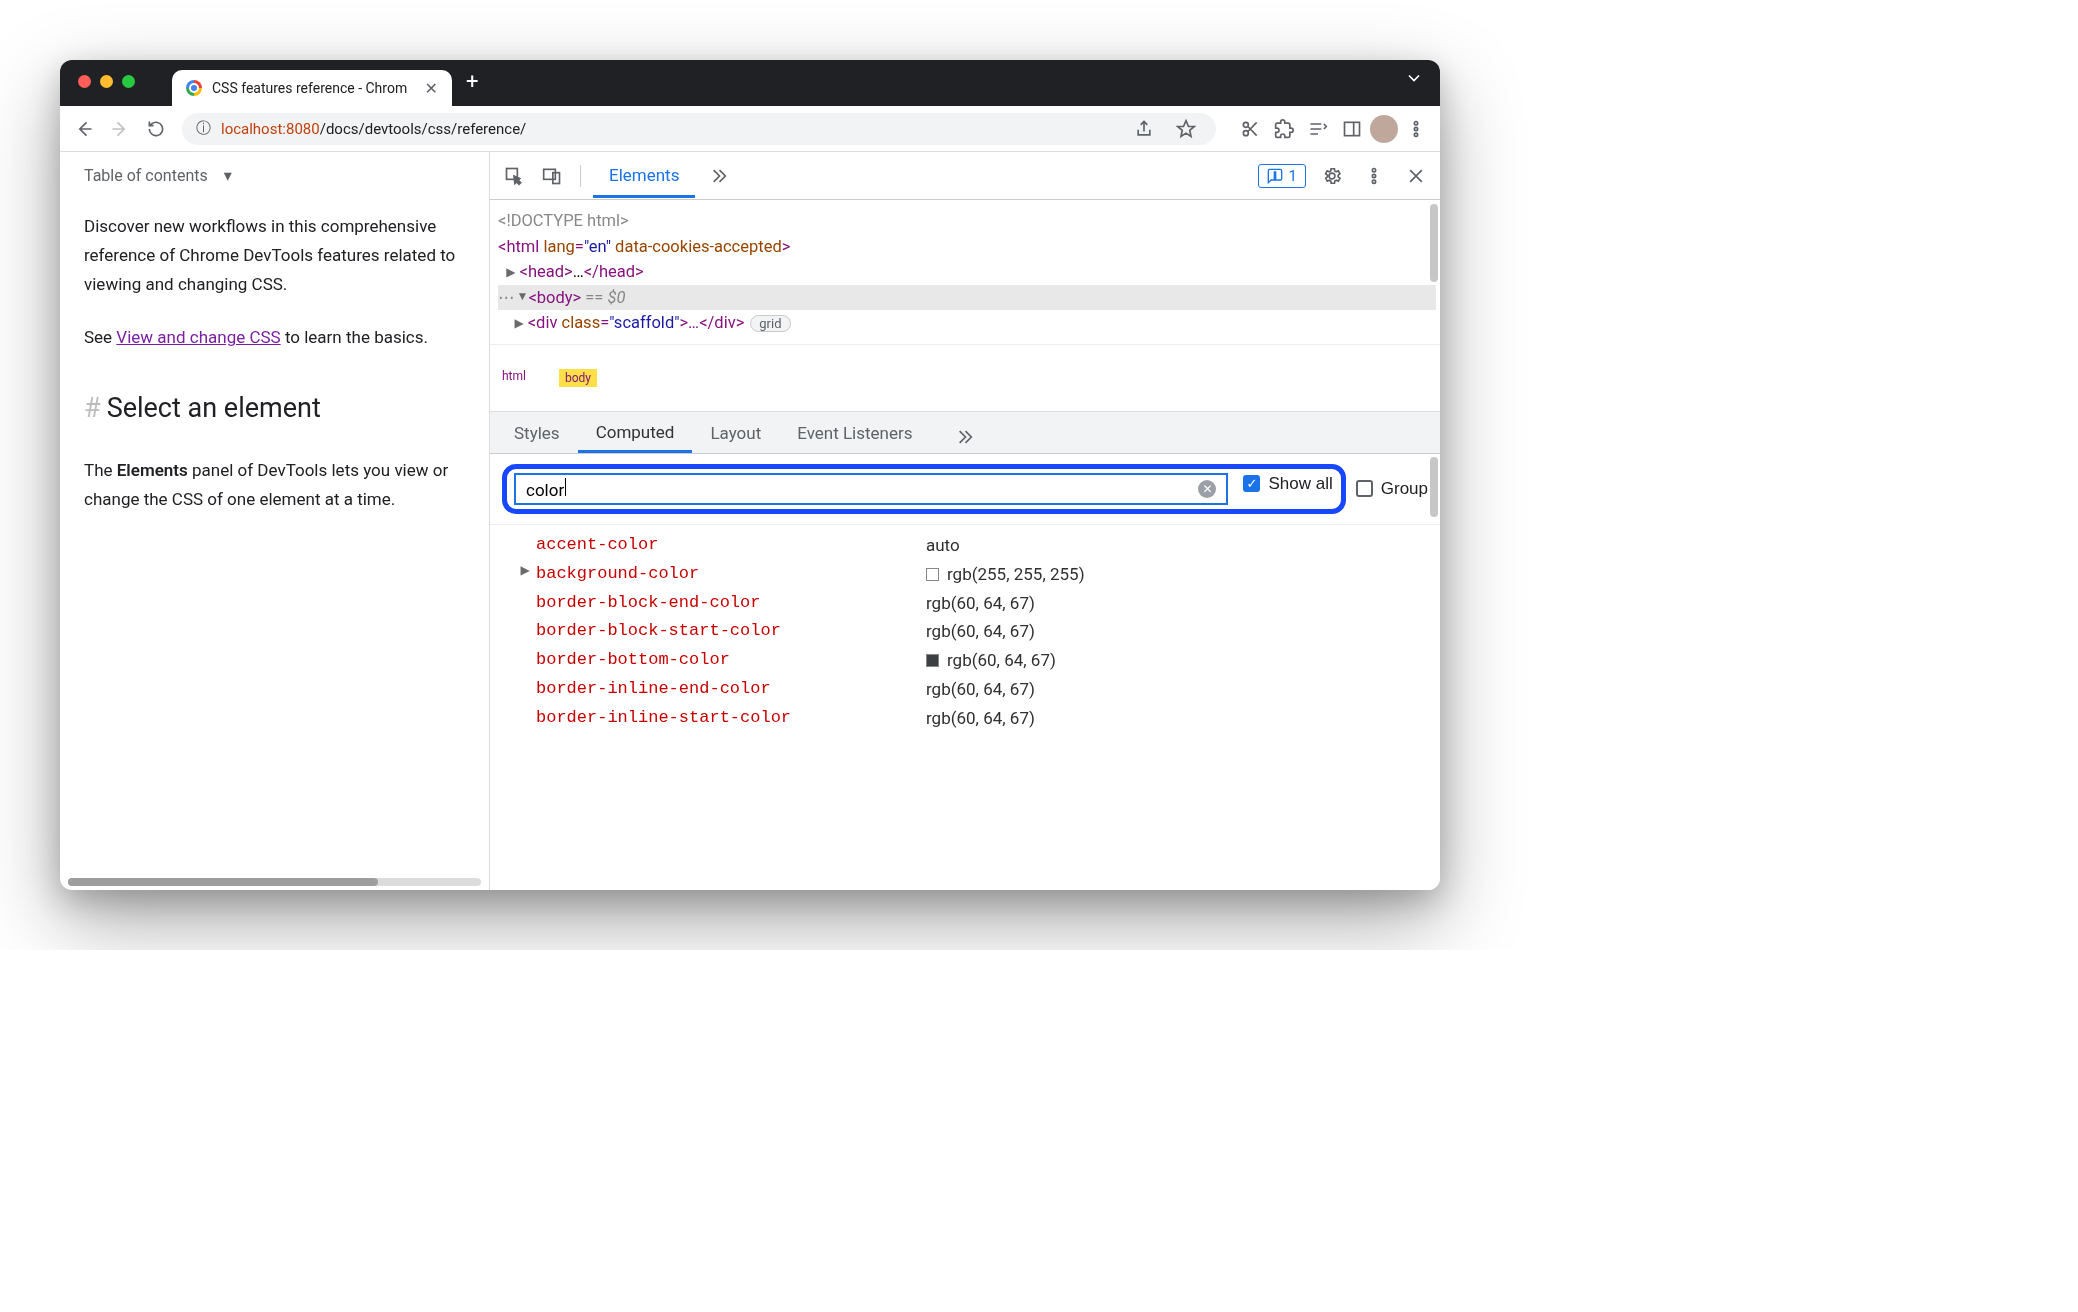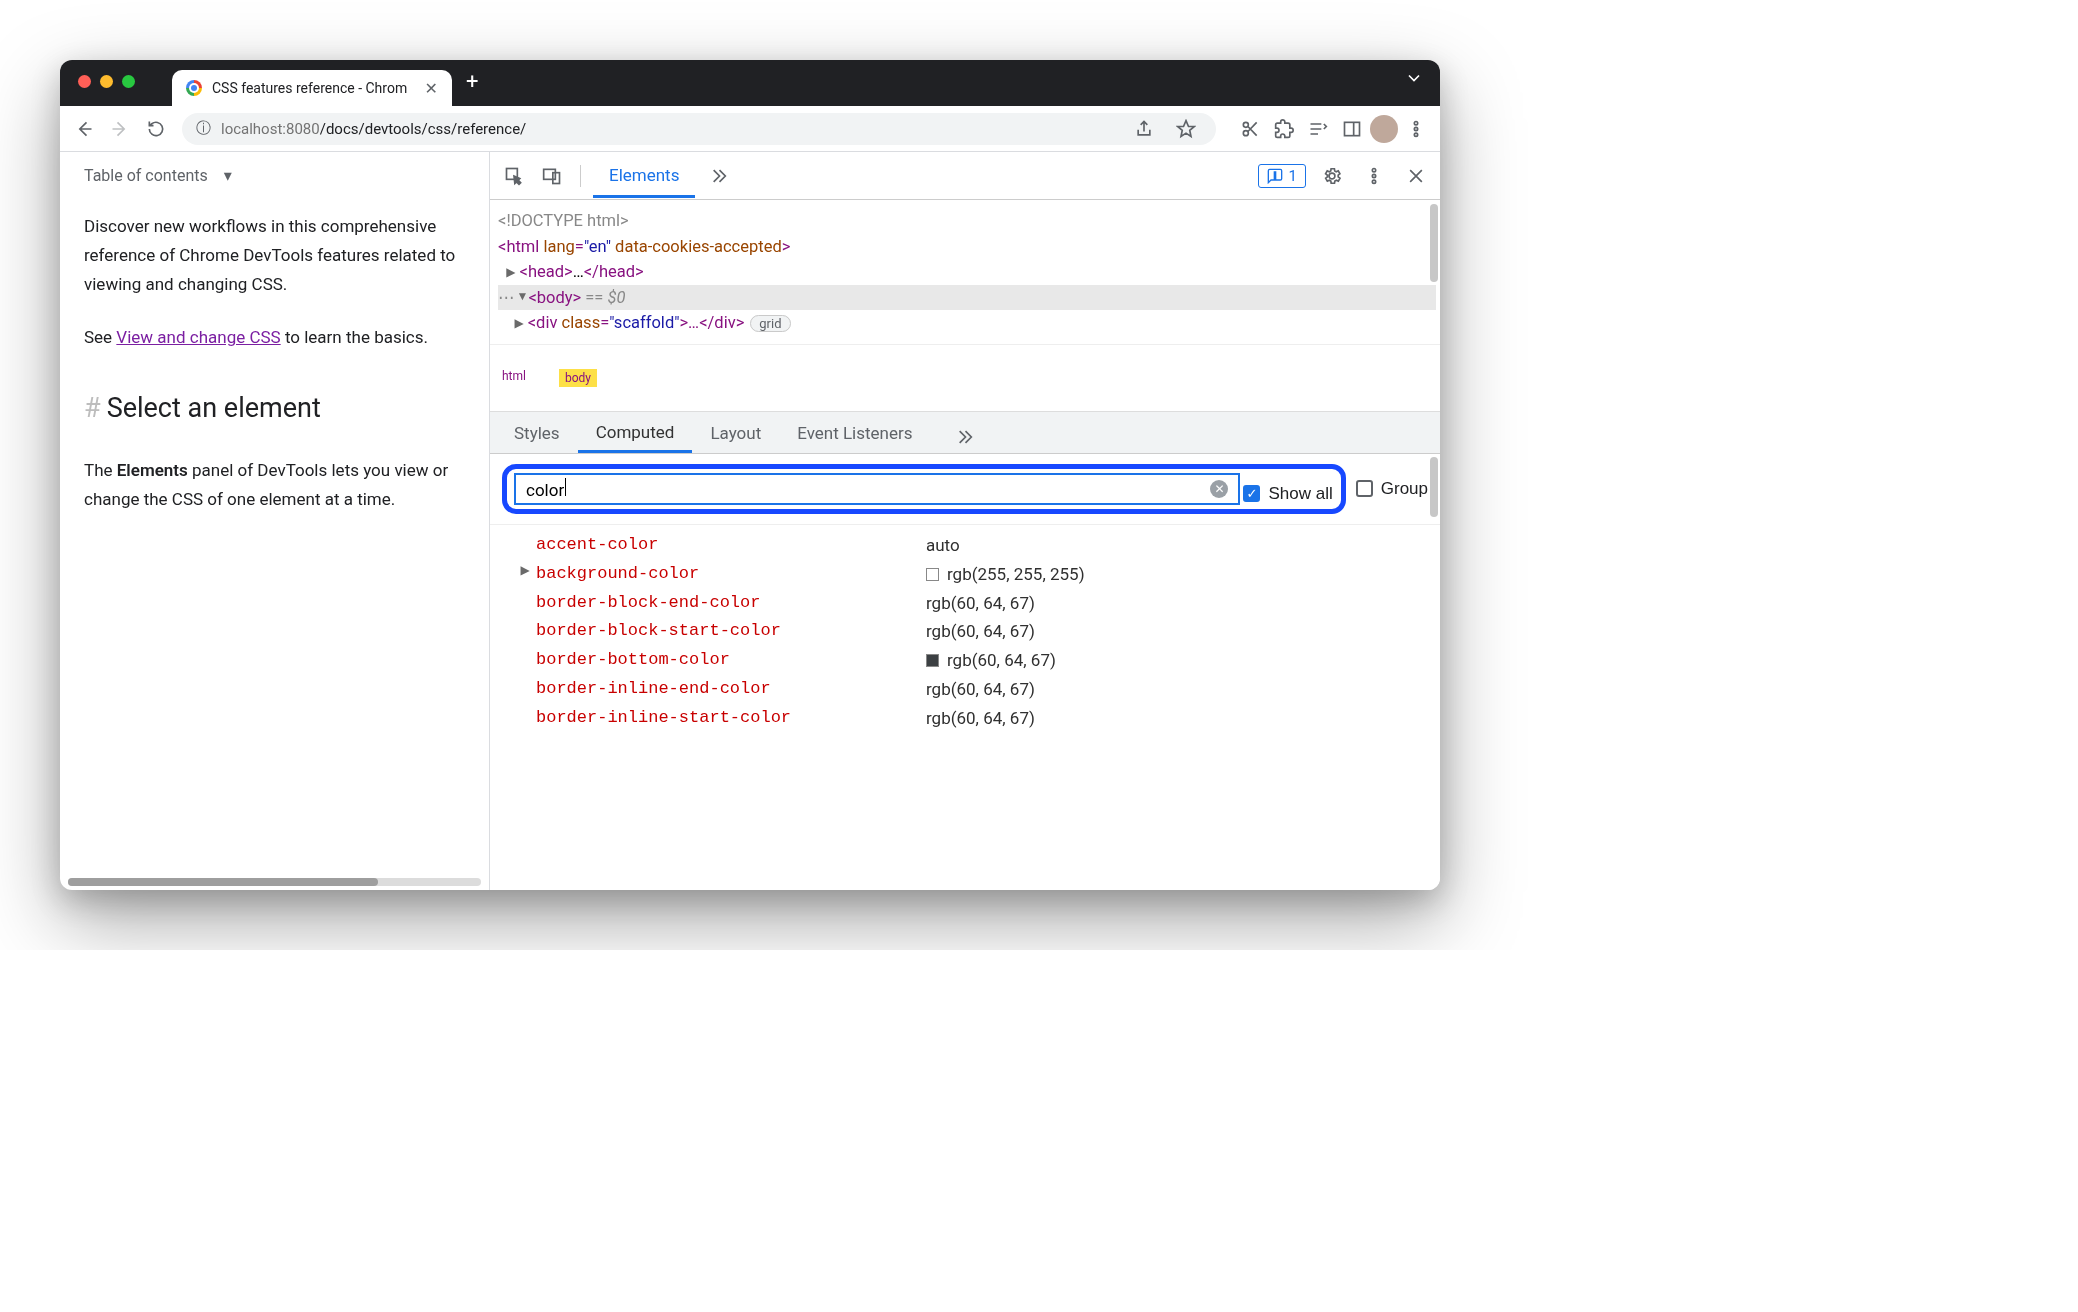--- a/index.html
+++ b/index.html
@@ -16,21 +16,21 @@
 .tab-fav::before{content:"";position:absolute;inset:5px;background:#4285f4;border-radius:50%;z-index:1}
 .tab-title { font-size:14px; color:#202124; white-space:nowrap; overflow:hidden; text-overflow:ellipsis; flex:1; }
 .tab-x { font-size:16px; color:#5f6368; cursor:pointer; }
 .new-tab { color:#fff; font-size:22px; padding:0 14px; align-self:center; margin-bottom:4px; cursor:pointer; }
 .win-menu { margin-left:auto; color:#fff; margin-right:16px; align-self:center; margin-bottom:6px; }
 
 .toolbar { height:46px; background:#fff; border-bottom:1px solid #dadce0; display:flex; align-items:center; padding:0 8px; gap:4px; }
 .ticon { width:32px; height:32px; display:flex; align-items:center; justify-content:center; color:#5f6368; cursor:pointer; border-radius:50%; }
 .omnibox { flex:1; height:32px; background:#f1f3f4; border-radius:16px; display:flex; align-items:center; padding:0 14px; gap:10px; font-size:15px; color:#202124; margin:0 6px; }
 .omnibox .info{color:#5f6368;font-size:15px}
-.url-gray{color:#737373}
+.url-gray{color:#c2410c}
 .avatar{width:28px;height:28px;border-radius:50%;background:#bfa89b;display:inline-block}
 .tright { display:flex; align-items:center; gap:2px; margin-left:8px; }
 
 .content { flex:1; display:flex; overflow:hidden; position:relative; }
 .page { width:430px; padding:10px 24px 16px 24px; overflow-y:auto; font-size:17px; line-height:1.7; color:#202124; border-right:1px solid #dadce0; position:relative; }
 .toc-row{display:flex;align-items:center;gap:16px;color:#5f6368;font-size:16px;margin-bottom:23px;filter:blur(0.3px)}
 .para{margin-bottom:24px}
 .link{color:#7b1fa2;text-decoration:underline}
 .h2{font-size:27px;font-weight:400;margin:34px 0 24px;display:flex;gap:6px;font-family:"Google Sans",sans-serif}
 .hash{color:#bdbdbd}
@@ -58,21 +58,21 @@
 
 .breadcrumb{background:#fff;border-top:1px solid #eee;border-bottom:1px solid #ddd;padding:24px 12px;font-size:12px;display:flex;gap:33px}
 .bc-item{color:#881280;cursor:pointer}
 .bc-item.sel{background:#fde047;padding:2px 6px}
 
 .side-tabs{background:#f1f3f4;border-bottom:1px solid #ccc;display:flex;align-items:flex-end;padding:0 6px;font-family:-apple-system,sans-serif}
 .st-tab{font-size:17px;color:#5f6368;padding:10px 18px;cursor:pointer}
 .st-tab.active{color:#333;border-bottom:3px solid#1a73e8;padding-bottom:8px;font-weight:400}
 
 .filter-row{display:flex;align-items:center;gap:10px;padding:10px 12px;background:#fff;border-bottom:1px solid #eee}
-.filter-hl{border:5px solid #1748ff;border-radius:14px;padding:5px 8px;display:flex;align-items:flex-end;gap:4px;flex:1}
+.filter-hl{border:5px solid #1748ff;border-radius:14px;padding:5px 8px;display:flex;align-items:flex-start;gap:16px;flex:1}
 .filter-input{flex:1;border:1px solid #1a73e8;outline:1px solid #1a73e8;height:30px;padding:0 10px;font-size:17px;display:flex;align-items:center;justify-content:space-between;background:#fff}
 .caret::after{content:"";display:inline-block;width:1px;height:18px;background:#000;margin-left:1px;animation:blink 1s infinite}
 @keyframes blink{50%{opacity:0}}
 .clear-x{width:18px;height:18px;border-radius:50%;background:#9aa0a6;color:#fff;display:flex;align-items:center;justify-content:center;font-size:12px}
 .cb{width:17px;height:17px;border:2px solid #5f6368;border-radius:3px;display:inline-flex;align-items:center;justify-content:center;cursor:pointer}
 .cb.on{background:#1a73e8;border-color:#1a73e8;color:#fff;font-size:13px}
 .cb-lbl{font-size:17px;color:#202124;font-family:-apple-system,sans-serif}
 .cb-wrap{display:flex;align-items:center;gap:8px}
 
 .props{padding:6px 8px 0 24px;font-size:17px;overflow:hidden}

